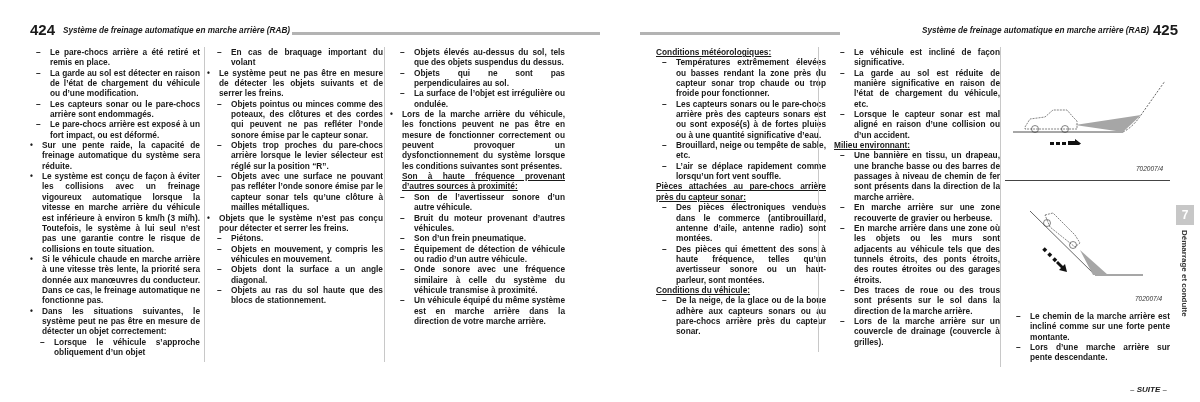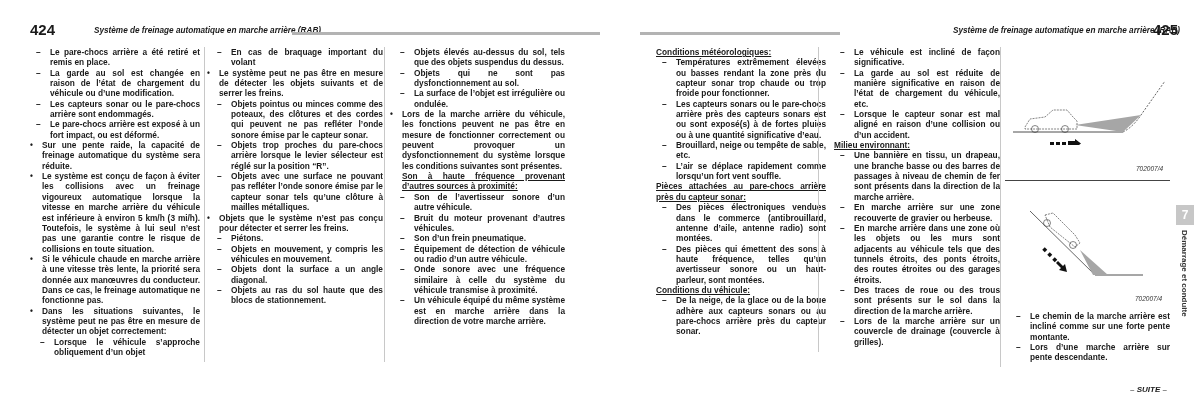--- a/index.html
+++ b/index.html
@@ -6,21 +6,21 @@
   body { width:1200px; height:402px; position:relative; overflow:hidden;
          font-family:"Liberation Sans", sans-serif; color:#1a1a1a; }
   .page { position:absolute; top:0; height:402px;padding-left:47px; }
   .page-left { left:0; width:600px; }
   .page-right { left:600px; width:600px; }
 
   .hdr { position:absolute; top:20px; height:18px; }
   .hdr-left { left:30px; width:570px; }
   .hdr-right { left:0; width:580px; }
   .pnum { font-weight:bold; font-size:15px; position:absolute; top:1px; }
-  .htitle { font-style:italic; font-weight:bold; font-size:8.2px; position:absolute; top:6px; white-space:nowrap;margin-left:31px; }
+  .htitle { font-style:italic; font-weight:bold; font-size:8.2px; position:absolute; top:6px; white-space:nowrap; }
   .hbar { position:absolute; height:3px; background:#b3b3b3; top:12px; }
 
   .col { position:absolute; top:47px; font-size:8.3px; line-height:10.35px; font-weight:bold; }
   .col p { margin:0; text-align:justify;text-decoration:underline; }
   .dash { position:relative; padding-left:16px; margin:0 0 0 4px; text-align:justify; }
   .dash::before { content:"–"; position:absolute; left:2px; top:0; }
   .bul { position:relative; padding-left:12px; text-align:justify; }
   .bul::before { content:"•"; position:absolute; left:0; top:0; }
   .sub { margin-left:8px; }
   .head { margin-top:7px; }
@@ -41,21 +41,21 @@
 
 <div class="page page-left">
   <div class="hdr hdr-left">
     <span class="pnum" style="left:0">424</span>
     <span class="htitle" style="left:33px">Système de freinage automatique en marche arrière (RAB)</span>
     <div class="hbar" style="left:262px;width:308px"></div>
   </div>
 
   <div class="col" style="left:30px;width:170px">
     <div class="dash">Le pare-chocs arrière a été retiré et remis en place.</div>
-    <div class="dash">La garde au sol est changée en raison de l’état de chargement du véhicule ou d’une modification.</div>
+    <div class="dash">La garde au sol est détecter en raison de l’état de chargement du véhicule ou d’une modification.</div>
     <div class="dash">Les capteurs sonar ou le pare-chocs arrière sont endommagés.</div>
     <div class="dash">Le pare-chocs arrière est exposé à un fort impact, ou est déformé.</div>
     <div class="bul">Sur une pente raide, la capacité de freinage automatique du système sera réduite.</div>
     <div class="bul">Le système est conçu de façon à éviter les collisions avec un freinage vigoureux automatique lorsque la vitesse en marche arrière du véhicule est inférieure à environ 5 km/h (3 mi/h). Toutefois, le système à lui seul n’est pas une garantie contre le risque de collisions en toute situation.</div>
     <div class="bul">Si le véhicule chaude en marche arrière à une vitesse très lente, la priorité sera donnée aux manœuvres du conducteur. Dans ce cas, le freinage automatique ne fonctionne pas.</div>
     <div class="bul">Dans les situations suivantes, le système peut ne pas être en mesure de détecter un objet correctement:</div>
     <div class="dash sub">Lorsque le véhicule s’approche obliquement d’un objet</div>
   </div>
   <div class="vsep" style="left:204px;top:47px;height:315px"></div>
 
@@ -68,21 +68,21 @@
     <div class="bul">Objets que le système n’est pas conçu pour détecter et serrer les freins.</div>
     <div class="dash sub">Piétons.</div>
     <div class="dash sub">Objets en mouvement, y compris les véhicules en mouvement.</div>
     <div class="dash sub">Objets dont la surface a un angle diagonal.</div>
     <div class="dash sub">Objets au ras du sol haute que des blocs de stationnement.</div>
   </div>
   <div class="vsep" style="left:384px;top:47px;height:315px"></div>
 
   <div class="col" style="left:390px;width:175px">
     <div class="dash sub">Objets élevés au-dessus du sol, tels que des objets suspendus du dessus.</div>
-    <div class="dash sub">Objets qui ne sont pas dysfonctionnement au sol.</div>
+    <div class="dash sub">Objets qui ne sont pas perpendiculaires au sol.</div>
     <div class="dash sub">La surface de l’objet est irrégulière ou ondulée.</div>
     <div class="bul">Lors de la marche arrière du véhicule, les fonctions peuvent ne pas être en mesure de fonctionner correctement ou peuvent provoquer un dysfonctionnement du système lorsque les conditions suivantes sont présentes.</div>
     <p class="head" style="padding-left:12px">Son à haute fréquence provenant d’autres sources à proximité:</p>
     <div class="dash sub">Son de l’avertisseur sonore d’un autre véhicule.</div>
     <div class="dash sub">Bruit du moteur provenant d’autres véhicules.</div>
     <div class="dash sub">Son d’un frein pneumatique.</div>
     <div class="dash sub">Équipement de détection de véhicule ou radio d’un autre véhicule.</div>
     <div class="dash sub">Onde sonore avec une fréquence similaire à celle du système du véhicule transmise à proximité.</div>
     <div class="dash sub">Un véhicule équipé du même système est en marche arrière dans la direction de votre marche arrière.</div>
   </div>

